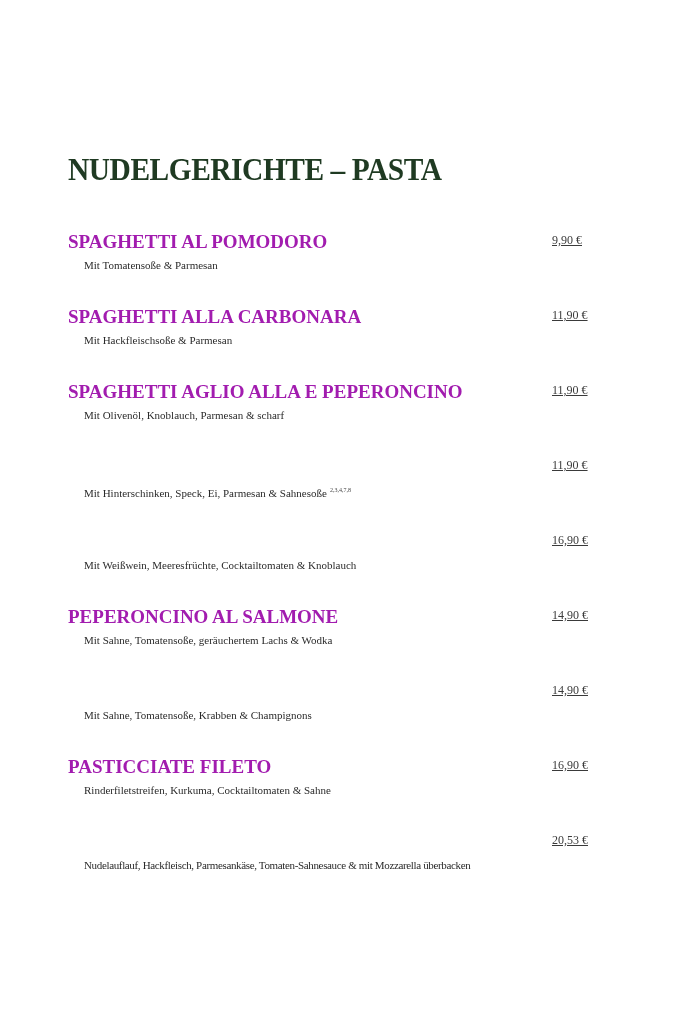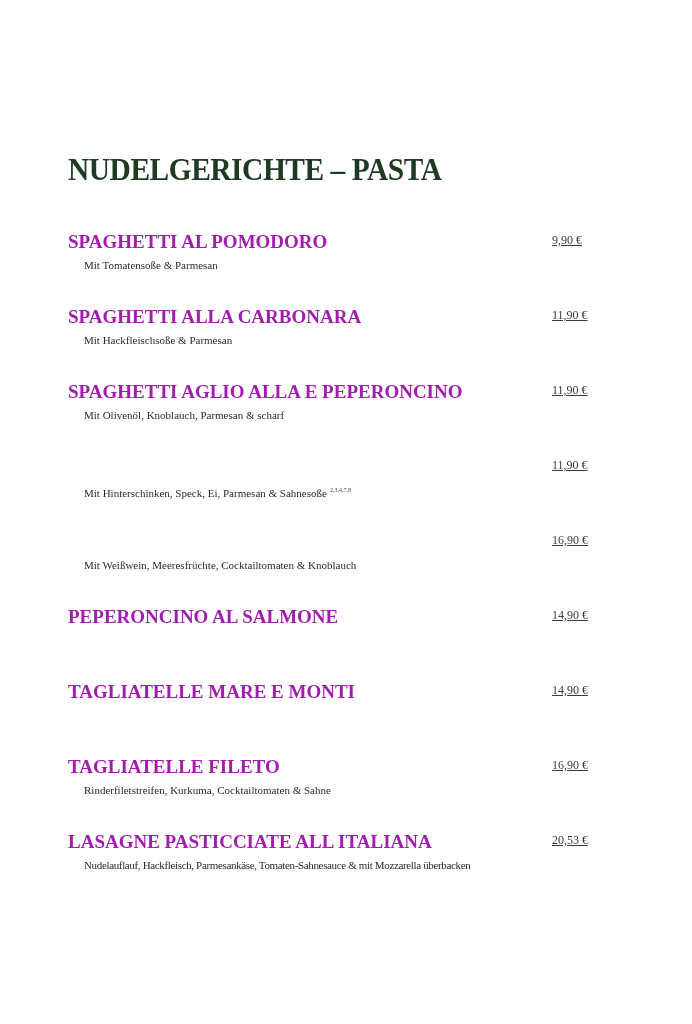--- a/index.html
+++ b/index.html
@@ -114,32 +114,32 @@
   </div>
 
   <div class="menu-item" style="top:532px;">
     <div class="item-price">16,90 €</div>
     <div class="item-desc">Mit Weißwein, Meeresfrüchte, Cocktailtomaten &amp; Knoblauch</div>
   </div>
 
   <div class="menu-item" style="top:607px;">
     <div class="item-name">PEPERONCINO AL SALMONE</div>
     <div class="item-price">14,90 €</div>
+    <div class="item-desc">Mit Sahne, Tomatensoße, geräuchertem Lachs &amp; Wodka</div>
   </div>
 
   <div class="menu-item" style="top:682px;">
-    <div class="item-name">TAGLIATELLE MARE E MONTI</div>
     <div class="item-price">14,90 €</div>
+    <div class="item-desc">Mit Sahne, Tomatensoße, Krabben &amp; Champignons</div>
   </div>
 
   <div class="menu-item" style="top:757px;">
-    <div class="item-name">TAGLIATELLE FILETO</div>
+    <div class="item-name">PASTICCIATE FILETO</div>
     <div class="item-price">16,90 €</div>
     <div class="item-desc">Rinderfiletstreifen, Kurkuma, Cocktailtomaten &amp; Sahne</div>
   </div>
 
   <div class="menu-item" style="top:832px;">
-    <div class="item-name">LASAGNE PASTICCIATE ALL ITALIANA</div>
     <div class="item-price">20,53 €</div>
     <div class="item-desc condensed">Nudelauflauf, Hackfleisch, Parmesankäse, Tomaten-Sahnesauce &amp; mit Mozzarella überbacken</div>
   </div>
 
 </div>
 
 </body></html>

